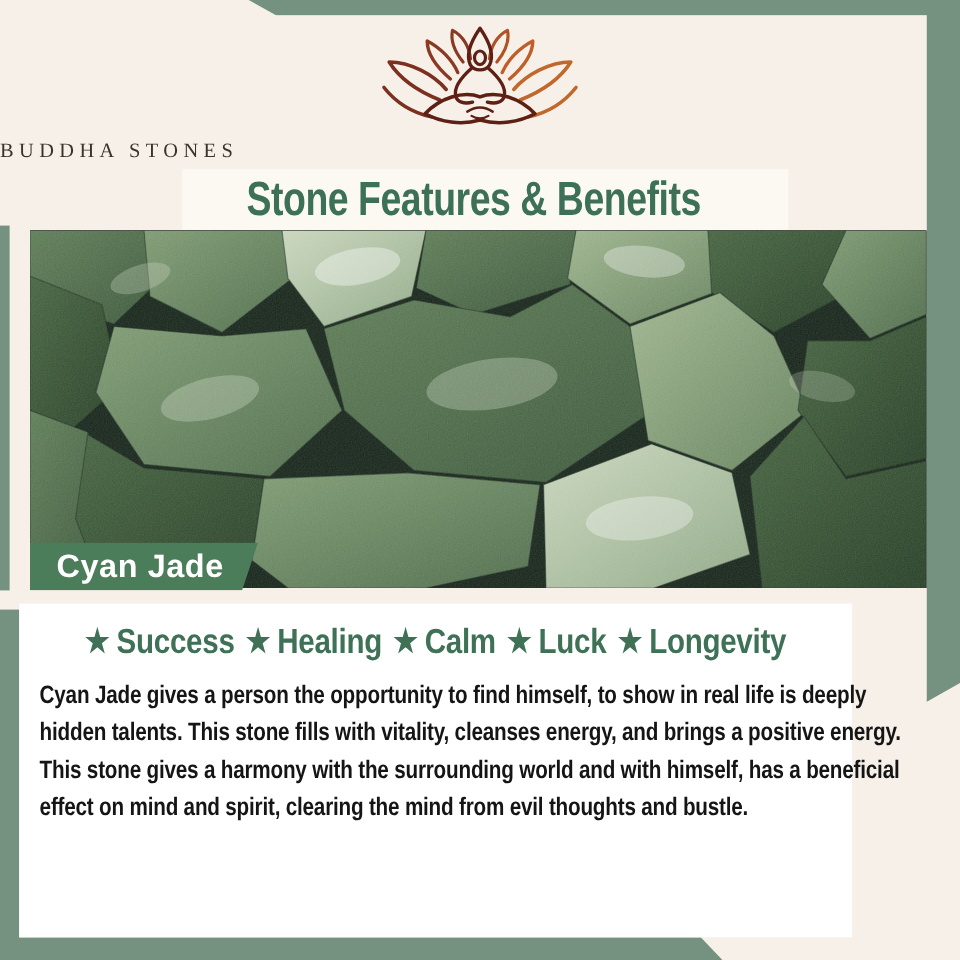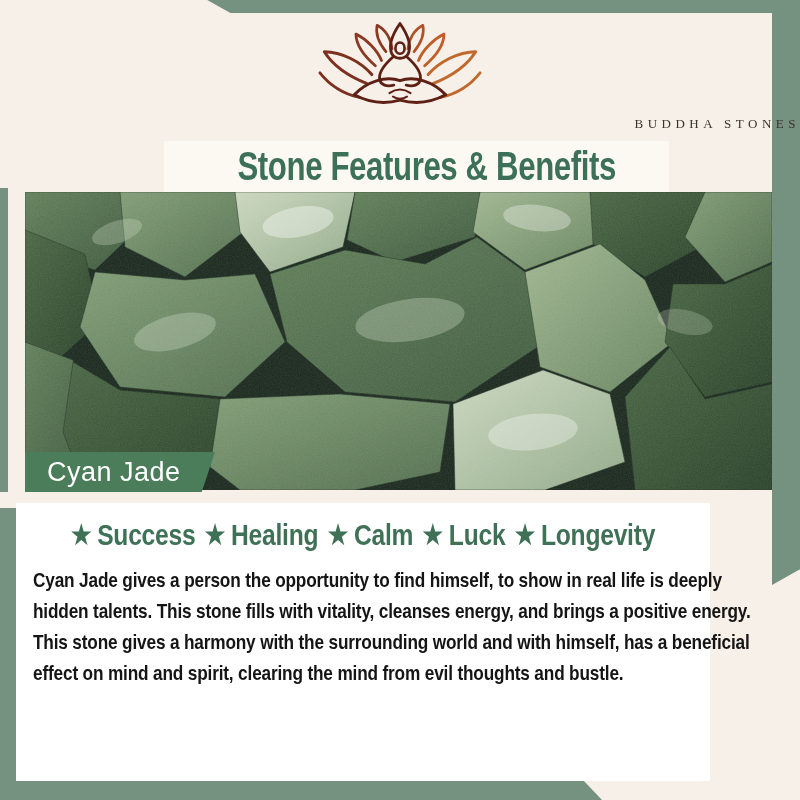--- a/index.html
+++ b/index.html
@@ -16,33 +16,33 @@
   .strip.right{left:772px; top:0; width:28px; height:585px;
     clip-path:polygon(0 0,100% 0,100% 97.3%,0 100%);}
   .strip.left-upper{left:0; top:188px; width:8px; height:304px;}
   .strip.left-lower{left:0; top:508px; width:16px; height:292px;}
   .strip.bottom{left:0; top:781px; width:602px; height:19px;
     clip-path:polygon(0 0,97% 0,100% 100%,0 100%);}
   
   .logo{position:absolute; left:50%; top:20px; transform:translateX(-50%);
     width:176px; height:96px;}
   .brand-name{position:absolute; left:0; right:0; top:116px;
-    text-align:right; font-family:"Liberation Serif", serif;
-    font-size:13px; letter-spacing:4.5px; color:#3a332c; font-weight:400;}
-  .title-band{position:absolute; left:164px; top:141px; width:505px; height:51px;
-    background:#fcf9f3; display:flex; align-items:center; justify-content:flex-end;}
+    text-align:left; font-family:"Liberation Serif", serif;
+    font-size:17px; letter-spacing:4.5px; color:#3a332c; font-weight:400;}
+  .title-band{position:absolute; left:152px; top:141px; width:505px; height:51px;
+    background:#fcf9f3; display:flex; align-items:center; justify-content:flex-start;}
   .title-band .title{font-size:40px; font-weight:bold; color:#3d7157;
     letter-spacing:-0.5px; transform:scaleX(0.78); white-space:nowrap;}
   
   .photo{position:absolute; left:25px; top:192px; width:747px; height:298px;
     background:#16241a;}
   .photo svg{display:block; width:100%; height:100%;}
   .stone-badge{position:absolute; left:25px; top:452px; width:190px; height:40px;
     background:#4c7d5b; clip-path:polygon(0 0,100% 0,93% 100%,0 100%);
-    color:#ffffff; font-size:27px; font-weight:normal; line-height:40px;
+    color:#ffffff; font-size:27px; font-weight:bold; line-height:40px;
     padding-left:22px; box-sizing:border-box; letter-spacing:0.5px;}
   
   .panel{position:absolute; left:16px; top:503px; width:694px; height:278px;
     background:#ffffff;}
   .benefits-line{position:absolute; top:16px; left:0; right:0;
     text-align:center; color:#3e7156; font-weight:bold; font-size:29px;
     letter-spacing:-0.3px; transform:scaleX(0.85); white-space:nowrap;}
   .benefits-line .star{margin:0 7px 0 11px; font-size:27px; position:relative; top:-1px;}
   .benefits-line .star:first-child{margin-left:0;}
   .description{position:absolute; top:61px; left:17px; width:898px;

